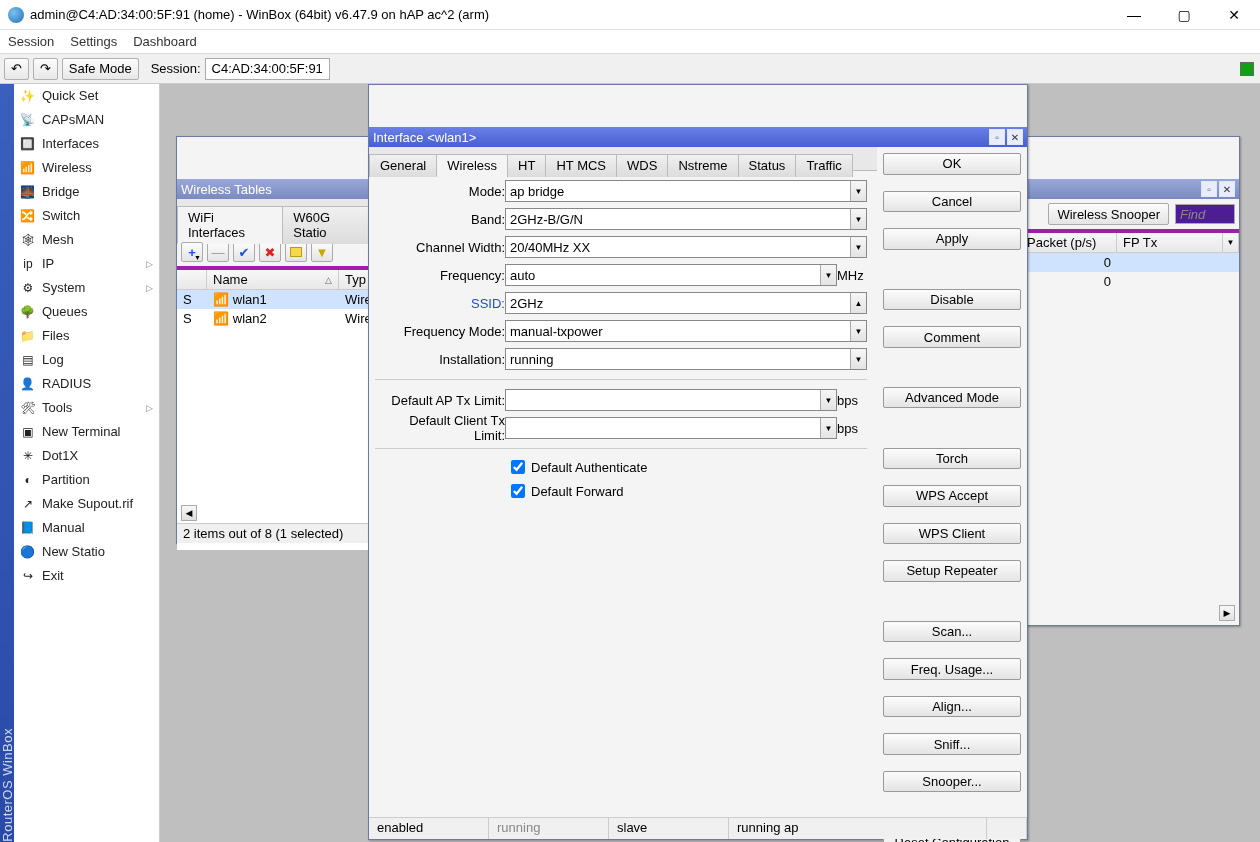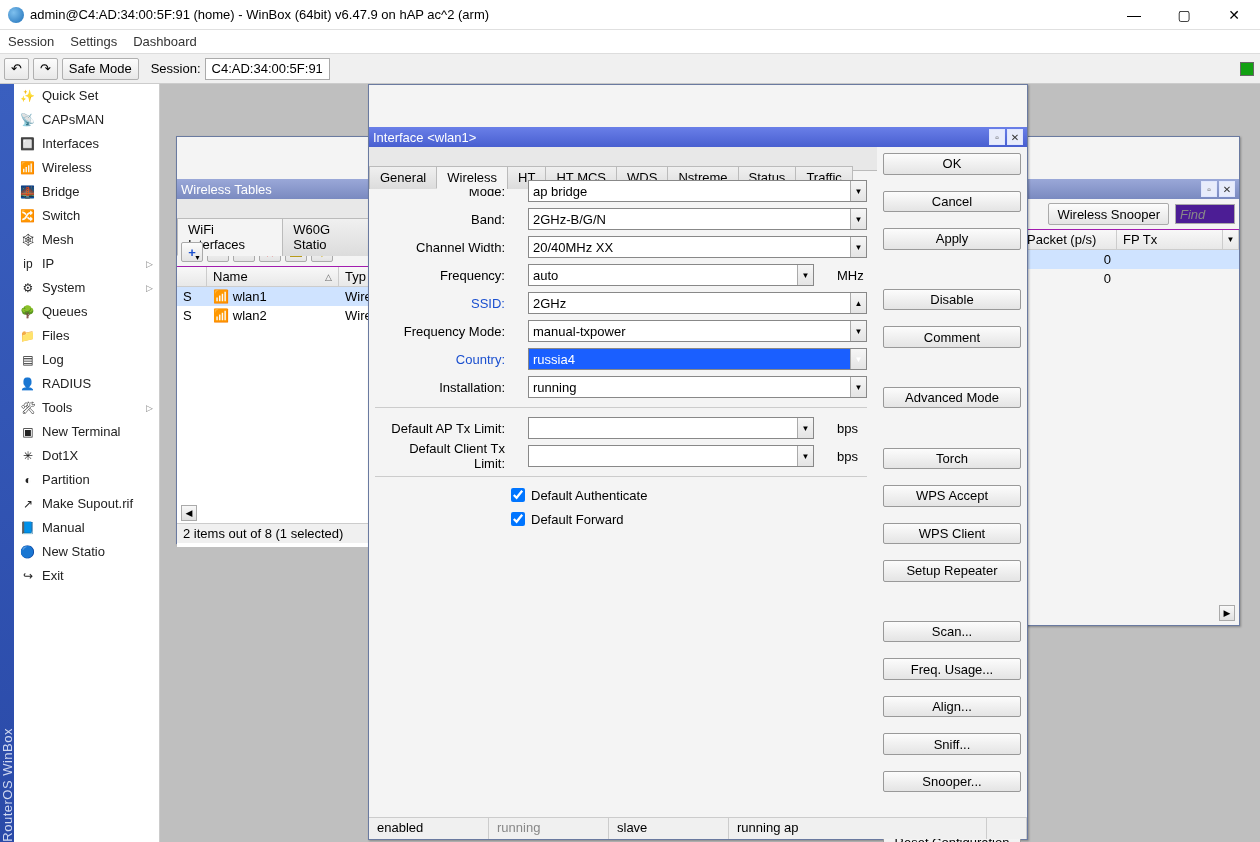--- a/index.html
+++ b/index.html
@@ -36,38 +36,38 @@
 
 
 .win { position:absolute; background:#f4f4f4; border:1px solid #6a7aa0; box-shadow: 1px 1px 2px rgba(0,0,0,.3); }
 .win .wt { height:20px; background: linear-gradient(#6a7fe8,#485fd0); color:#fff; display:flex; align-items:center; padding:0 4px; font-size:12px;margin-top:42px; }
 .win .wt.dim { background: linear-gradient(#9aa8d8,#7a8ac0); }
 .win .wt .wctrls { margin-left:auto; display:flex; gap:0; }
 .win .wt .wc { width:16px; height:16px; border:1px solid #dfe6ff; background:#e8ecfb; display:flex; align-items:center; justify-content:center; color:#333; font-size:10px; margin-left:2px; }
 
 
 .tabs { display:flex; background:#e8e8e8; border-bottom:1px solid #bbb; }
-.tab { padding:3px 10px; background: linear-gradient(#f0f0f0,#dcdcdc); border:1px solid #bbb; border-bottom:none; margin-right:-1px; position:relative; top:19px; }
+.tab { padding:3px 10px; background: linear-gradient(#f0f0f0,#dcdcdc); border:1px solid #bbb; border-bottom:none; margin-right:-1px; position:relative; top:7px; }
 .tab.active { background:#f4f4f4; border-bottom:1px solid #f4f4f4; }
 
 
-.wtoolbar { display:flex; gap:4px; padding:4px; background:#f4f4f4; border-bottom:1px solid #a21caf; align-items:center; }
+.wtoolbar { display:flex; gap:4px; padding:4px; background:#f4f4f4; border-bottom:4px solid #a21caf; align-items:center; }
 .ibtn { width:22px; height:20px; border:1px solid #aaa; background:linear-gradient(#fcfcfc,#e4e4e4); border-radius:2px; display:flex; align-items:center; justify-content:center; font-size:12px; }
 .wbtn { height:22px; border:1px solid #aaa; background:linear-gradient(#fcfcfc,#e4e4e4); border-radius:2px; padding: 0 8px; display:flex; align-items:center; }
 
 
 .thead { display:flex; background:linear-gradient(#f8f8f8,#e8e8e8); border-bottom:1px solid #ccc; }
 .th { padding:2px 6px; border-right:1px solid #ccc; }
 .trow { display:flex; height:19px; align-items:center; }
 .trow.sel { background:#cfe3ff; }
 .td { padding:0 6px; }
 .istatus { color:#2a7bd6; }
 
 
-.frow { display:flex; align-items:center; height:28px; gap:23px; }
+.frow { display:flex; align-items:center; height:28px; gap:0; }
 .flabel { width:130px; text-align:right; color:#000; }
 .flabel.link { color:#1a4fcf; }
 .finput { flex:1; height:22px; border:1px solid #888; background:#fff; padding:0 4px; display:flex; align-items:center; position:relative; }
 .finput.sel { background:#1a5fff; color:#fff; }
 .finput .dd { position:absolute; right:0; top:0; bottom:0; width:16px; border-left:1px solid #aaa; background:linear-gradient(#f6f6f6,#e4e4e4); display:flex; align-items:center; justify-content:center; font-size:8px; }
 .unit { width:30px; }
 .sidebtns { display:flex; flex-direction:column; gap:16px; padding:6px; }
 .sidebtns .b { height:24px; border:1px solid #999; background:linear-gradient(#fcfcfc,#e4e4e4); border-radius:2px; display:flex; align-items:center; justify-content:center; }
 .sep { height:1px; background:#ccc; margin:6px 0; }
 .chk { display:flex; align-items:center; gap:6px; padding-left:136px; height:24px; }
@@ -338,27 +338,20 @@
                 <div class="flabel link">SSID:</div>
                 <div class="finput">
                   <span>2GHz</span>
                   <span class="dd">▲</span>
                 </div>
               </div>
             <div class="frow">
                 <div class="flabel">Frequency Mode:</div>
                 <div class="finput">
                   <span>manual-txpower</span>
-                  <span class="dd">▼</span>
-                </div>
-              </div>
-            <div class="frow">
-                <div class="flabel link">Country:</div>
-                <div class="finput sel">
-                  <span>russia4</span>
                   <span class="dd">▼</span>
                 </div>
               </div>
             <div class="frow">
                 <div class="flabel">Installation:</div>
                 <div class="finput">
                   <span>running</span>
                   <span class="dd">▼</span>
                 </div>
               </div>

